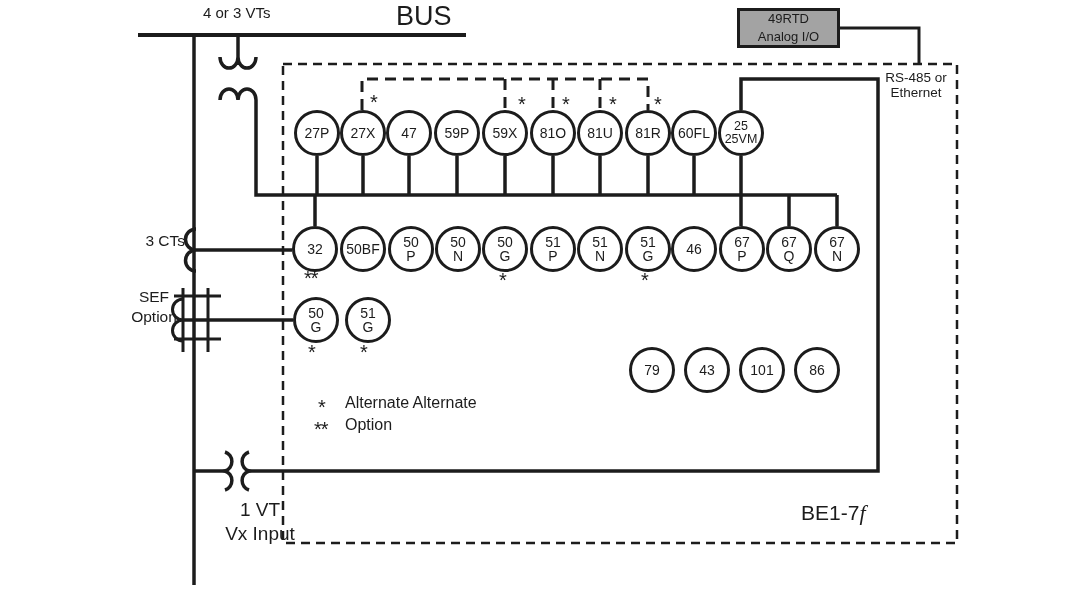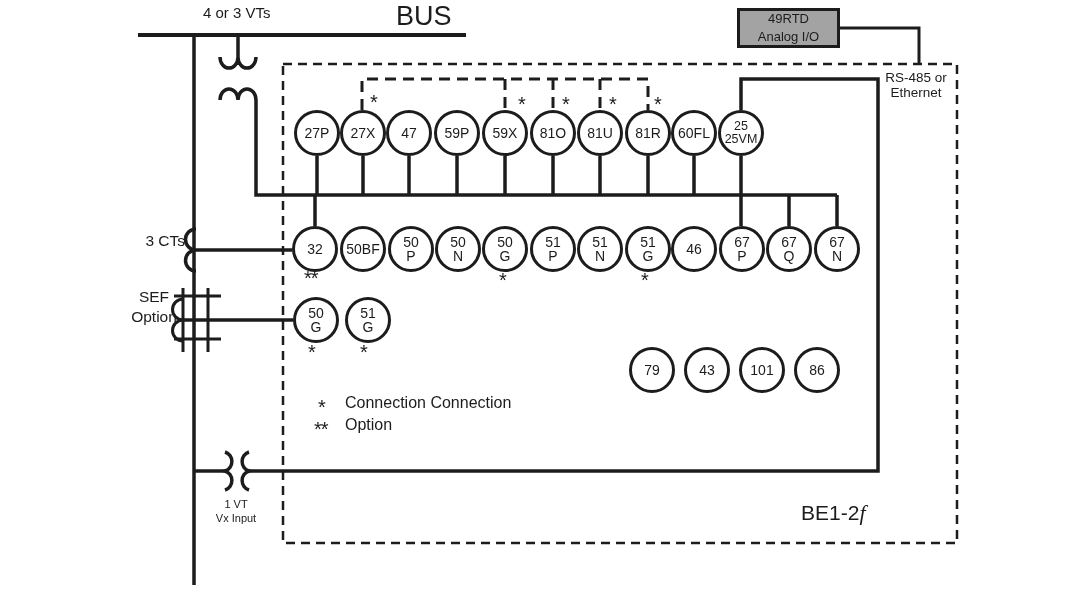--- a/index.html
+++ b/index.html
@@ -74,29 +74,29 @@
 Analog I/O</div>
 
   <div class="lbl" style="left:876px;top:71px;width:80px;font-size:13.5px;text-align:center;line-height:1.1;">RS-485 or
 Ethernet</div>
 
   <div class="lbl" style="left:128px;top:231px;width:57px;font-size:15.5px;text-align:right;">3 CTs</div>
   <div class="lbl" style="left:122px;top:287px;width:64px;font-size:15.5px;text-align:center;line-height:1.3;">SEF
 Option</div>
 
 
-  <div class="lbl" style="left:197px;top:498px;width:78px;font-size:11px;text-align:center;">1 VT
+  <div class="lbl" style="left:197px;top:498px;width:78px;font-size:19px;text-align:center;padding-left:24px;">1 VT
 Vx Input</div>
 
   <div class="lbl" id="device-label" style="left:801px;top:499px;">
-    <span>BE1-2</span><span class="suffix">f</span>
+    <span>BE1-7</span><span class="suffix">f</span>
   </div>
 
   <span class="legend-marker" style="left:318px;top:397px;">*</span>
-  <span class="legend-text" style="left:345px;top:394px;">Connection Connection</span>
+  <span class="legend-text" style="left:345px;top:394px;">Alternate Alternate</span>
   <span class="legend-marker" style="left:314px;top:419px;">**</span>
   <span class="legend-text" style="left:345px;top:416px;">Option</span>
 
   <div class="circle" style="left:294px;top:110px;">27P</div>
   <div class="circle" style="left:340px;top:110px;">27X</div>
   <div class="circle" style="left:386px;top:110px;">47</div>
   <div class="circle" style="left:434px;top:110px;">59P</div>
   <div class="circle" style="left:482px;top:110px;">59X</div>
   <div class="circle" style="left:530px;top:110px;">81O</div>
   <div class="circle" style="left:577px;top:110px;">81U</div>

